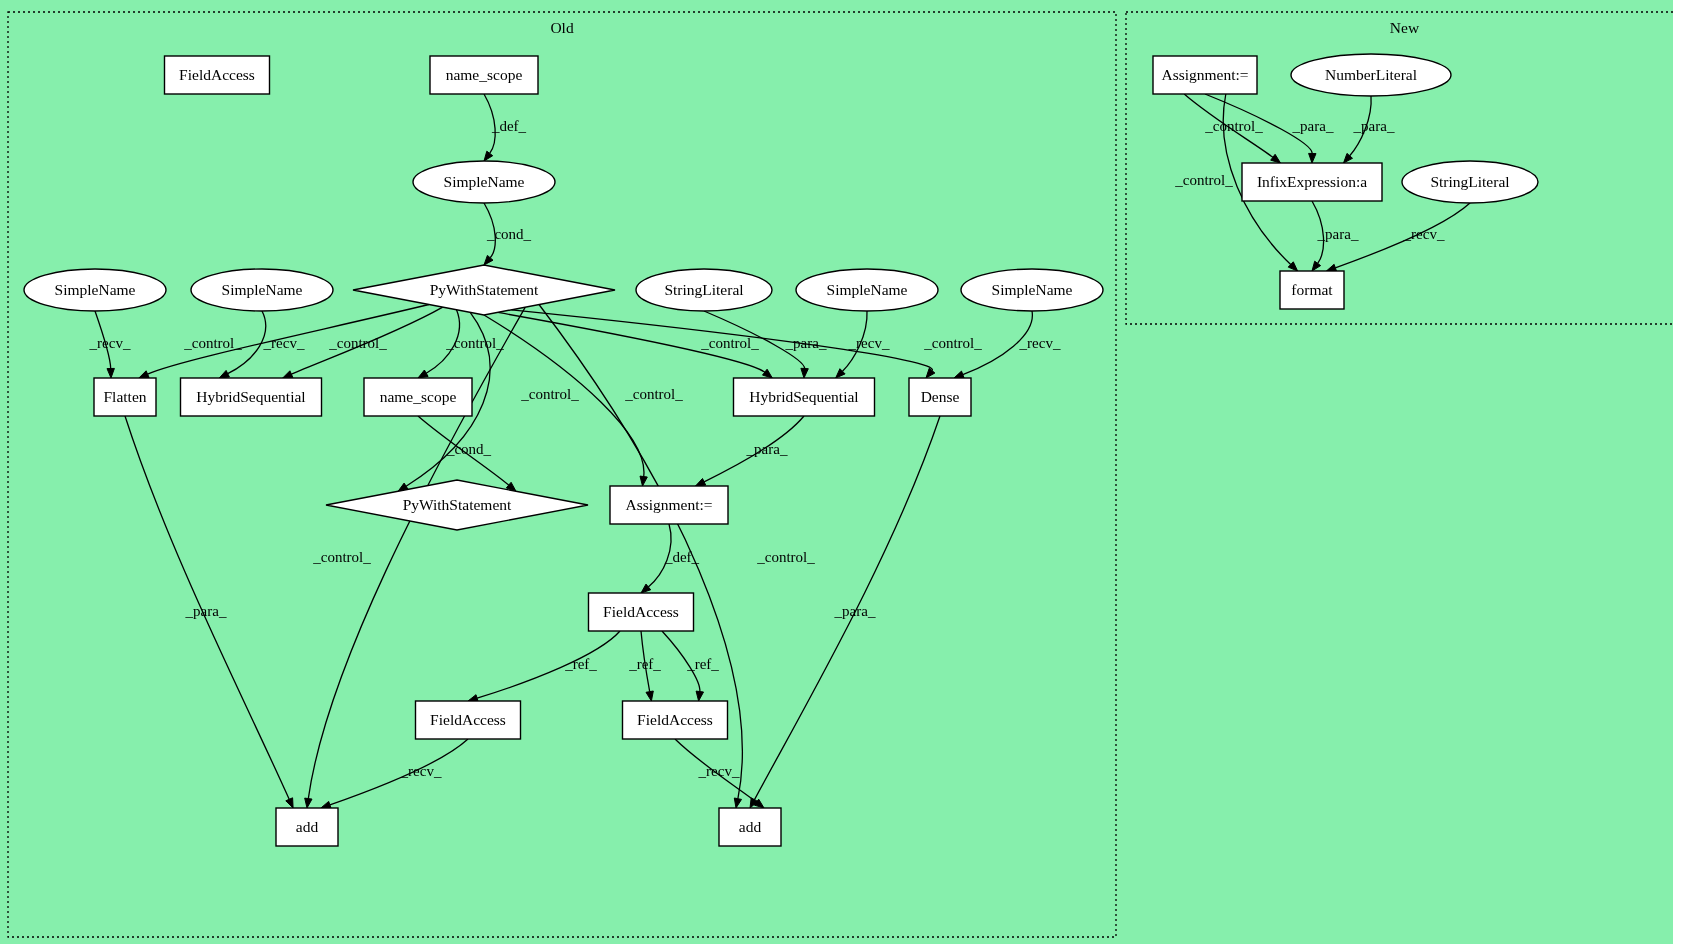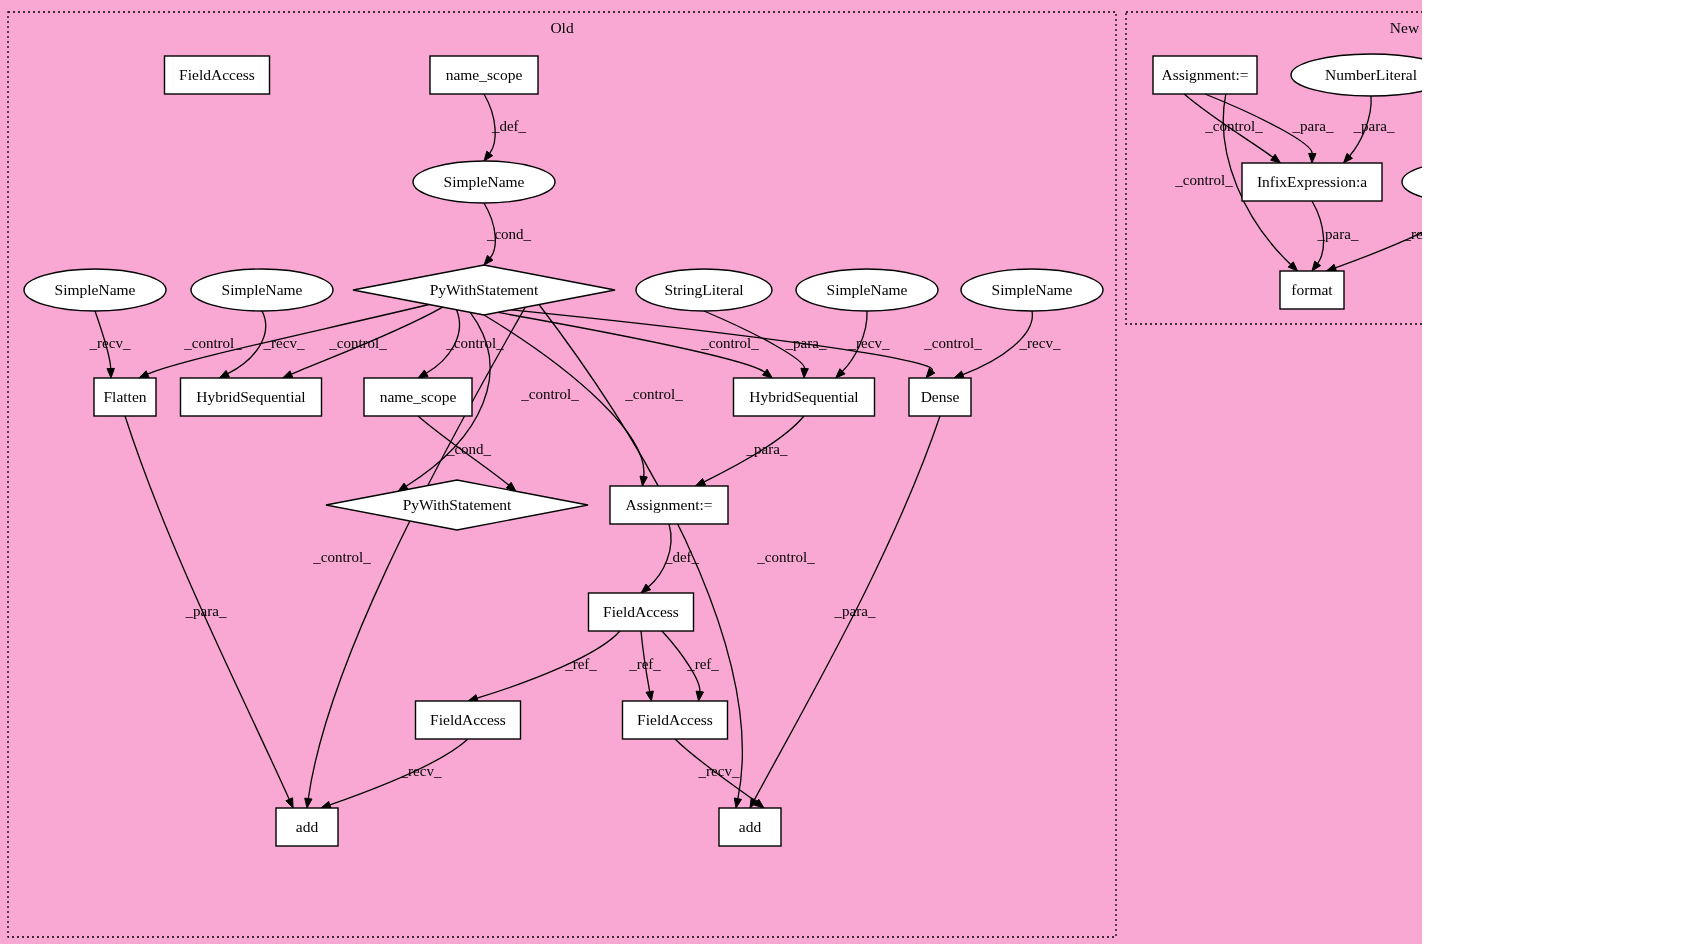--- a/index.html
+++ b/index.html
@@ -1,17 +1,17 @@
 <!DOCTYPE html>
 <html><head>
 <meta charset="utf-8">
 <style>
   html,body{margin:0;padding:0;background:#ffffff;}
   body{width:1691px;height:944px;font-family:"Liberation Serif","DejaVu Serif",serif;}
-  #stage{position:relative;width:1422px;height:944px;overflow:hidden;background:#f9a8d4;text-decoration:underline;}
+  #stage{position:relative;width:1673px;height:944px;overflow:hidden;background:#86efac;text-decoration:underline;}
   svg{display:block;}
   .nodeshape{fill:#ffffff;stroke:#000000;stroke-width:1.4px;}
   .nodelabel{font-family:"Liberation Serif","DejaVu Serif",serif;font-size:15.5px;fill:#000;text-anchor:middle;dominant-baseline:middle;}
   .edgelabel{font-family:"Liberation Serif","DejaVu Serif",serif;font-size:15px;fill:#000;text-anchor:middle;dominant-baseline:middle;}
   .clusterbox{fill:none;stroke:#000000;stroke-width:1.3px;stroke-dasharray:2 3;}
   .clusterlabel{font-family:"Liberation Serif","DejaVu Serif",serif;font-size:15.5px;fill:#000;text-anchor:middle;dominant-baseline:middle;}
   .edgepath{fill:none;stroke:#000000;stroke-width:1.3px;}
   .arrowhead{fill:#000000;stroke:#000000;stroke-width:1px;}
 </style>
 </head>

